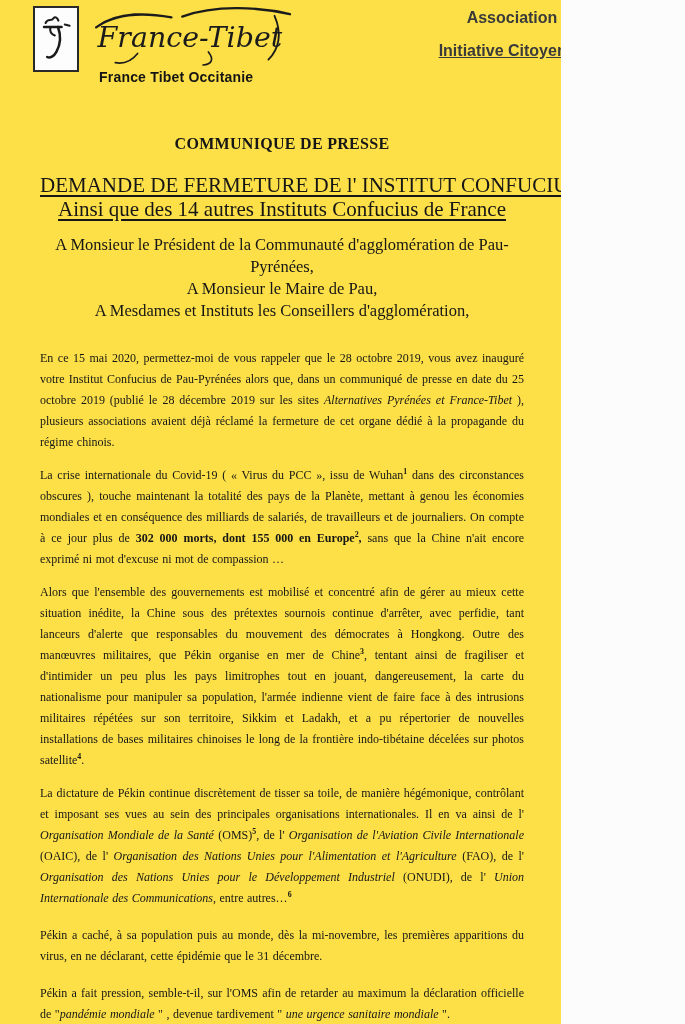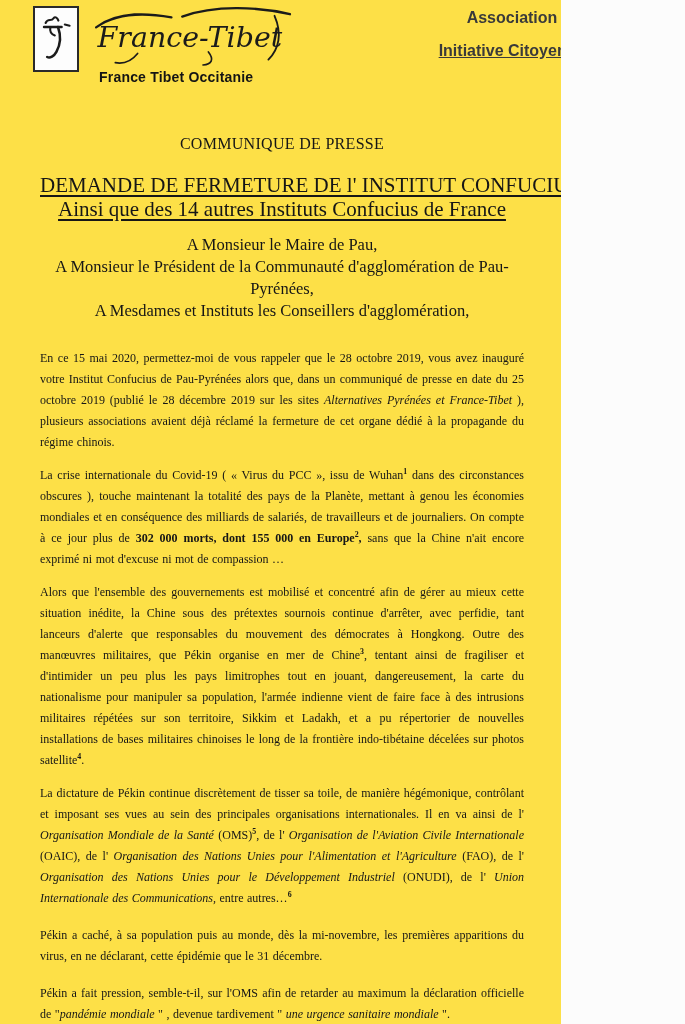--- a/index.html
+++ b/index.html
@@ -29,21 +29,21 @@
   .assoc-block{
     position:absolute;left:402px;top:8px;width:220px;text-align:center;
     font-family:"Liberation Sans",sans-serif;font-weight:bold;
     font-size:16px;line-height:20px;color:#3a3a3a;
   }
   .assoc-line2{margin-top:13px;text-decoration:underline;}
   
   .doc-body{padding:0 37px 0 40px;}
   .doc-title{
     margin:30px 0 0;text-align:center;
-    font-size:16px;font-weight:normal;letter-spacing:.3px;line-height:20px;
+    font-size:16px;font-weight:bold;letter-spacing:.3px;line-height:20px;
   }
   .headline{
     margin:21px 0 0;text-align:center;white-space:nowrap;
     font-size:21px;font-weight:normal;line-height:21px;
     text-decoration:underline;text-decoration-thickness:1.5px;text-underline-offset:3px;
   }
   .headline.sub{margin-top:3px;}
   .addressees{margin-top:14px;text-align:center;font-size:16.5px;line-height:22px;}
   .para{
     margin:12px 0 0;font-size:12px;line-height:21px;
@@ -89,22 +89,22 @@
   </header>
 
   <main class="doc-body">
 
     <h1 class="doc-title">COMMUNIQUE DE PRESSE</h1>
 
     <h2 class="headline">DEMANDE DE FERMETURE DE l' INSTITUT CONFUCIUS DE PAU-PYRENEES</h2>
     <h2 class="headline sub">Ainsi que des 14 autres Instituts Confucius de France</h2>
 
     <div class="addressees">
+      <div class="addr">A Monsieur le Président de la Communauté d'agglomération de Pau-Pyrénées,</div>
       <div class="addr">A Monsieur le Maire de Pau,</div>
-      <div class="addr">A Monsieur le Président de la Communauté d'agglomération de Pau-Pyrénées,</div>
       <div class="addr">A Mesdames et Instituts les Conseillers d'agglomération,</div>
     </div>
 
     <p class="para first"><span>En ce 15 mai 2020, permettez-moi de vous rappeler que le 28 octobre 2019, vous avez inauguré votre Institut Confucius de Pau-Pyrénées alors que, dans un communiqué de presse en date du 25 octobre 2019 (publié le 28 décembre 2019 sur les sites </span><span style="font-style: italic;">Alternatives Pyrénées et France-Tibet</span><span> ), plusieurs associations avaient déjà réclamé la fermeture de cet organe dédié à la propagande du régime chinois.</span></p>
     <p class="para"><span>La crise internationale du Covid-19 ( « Virus du PCC », issu de Wuhan</span><sup>1</sup><span> dans des circonstances obscures ), touche maintenant la totalité des pays de la Planète, mettant à genou les économies mondiales et en conséquence des milliards de salariés, de travailleurs et de journaliers. On compte à ce jour plus de </span><span style="font-weight: bold;">302 000 morts, dont 155 000 en Europe</span><sup>2</sup><span style="font-weight: bold;">,</span><span> sans que la Chine n'ait encore exprimé ni mot d'excuse ni mot de compassion …</span></p>
     <p class="para"><span>Alors que l'ensemble des gouvernements est mobilisé et concentré afin de gérer au mieux cette situation inédite, la Chine sous des prétextes sournois continue d'arrêter, avec perfidie, tant lanceurs d'alerte que responsables du mouvement des démocrates à Hongkong. Outre des manœuvres militaires, que Pékin organise en mer de Chine</span><sup>3</sup><span>, tentant ainsi de fragiliser et d'intimider un peu plus les pays limitrophes tout en jouant, dangereusement, la carte du nationalisme pour manipuler sa population, l'armée indienne vient de faire face à des intrusions militaires répétées sur son territoire, Sikkim et Ladakh, et a pu répertorier de nouvelles installations de bases militaires chinoises le long de la frontière indo-tibétaine décelées sur photos satellite</span><sup>4</sup><span>.</span></p>
     <p class="para"><span>La dictature de Pékin continue discrètement de tisser sa toile, de manière hégémonique, contrôlant et imposant ses vues au sein des principales organisations internationales. Il en va ainsi de l' </span><span style="font-style: italic;">Organisation Mondiale de la Santé</span><span> (OMS)</span><sup>5</sup><span>, de l' </span><span style="font-style: italic;">Organisation de l'Aviation Civile Internationale</span><span> (OAIC), de l' </span><span style="font-style: italic;">Organisation des Nations Unies pour l'Alimentation et l'Agriculture</span><span> (FAO), de l' </span><span style="font-style: italic;">Organisation des Nations Unies pour le Développement Industriel</span><span> (ONUDI), de l' </span><span style="font-style: italic;">Union Internationale des Communications,</span><span> entre autres…</span><sup>6</sup></p>
 
     <div class="closing">
       <p class="para"><span>Pékin a caché, à sa population puis au monde, dès la mi-novembre, les premières apparitions du virus, en ne déclarant, cette épidémie que le 31 décembre.</span></p>

